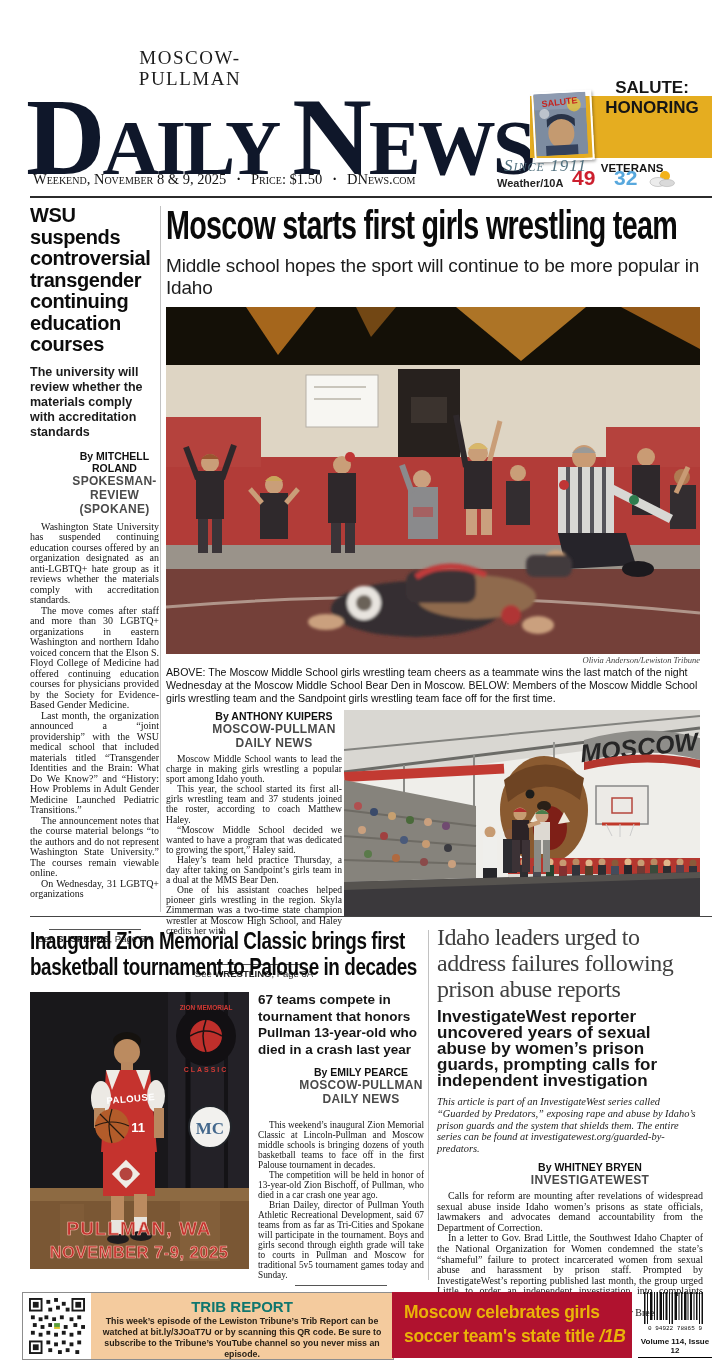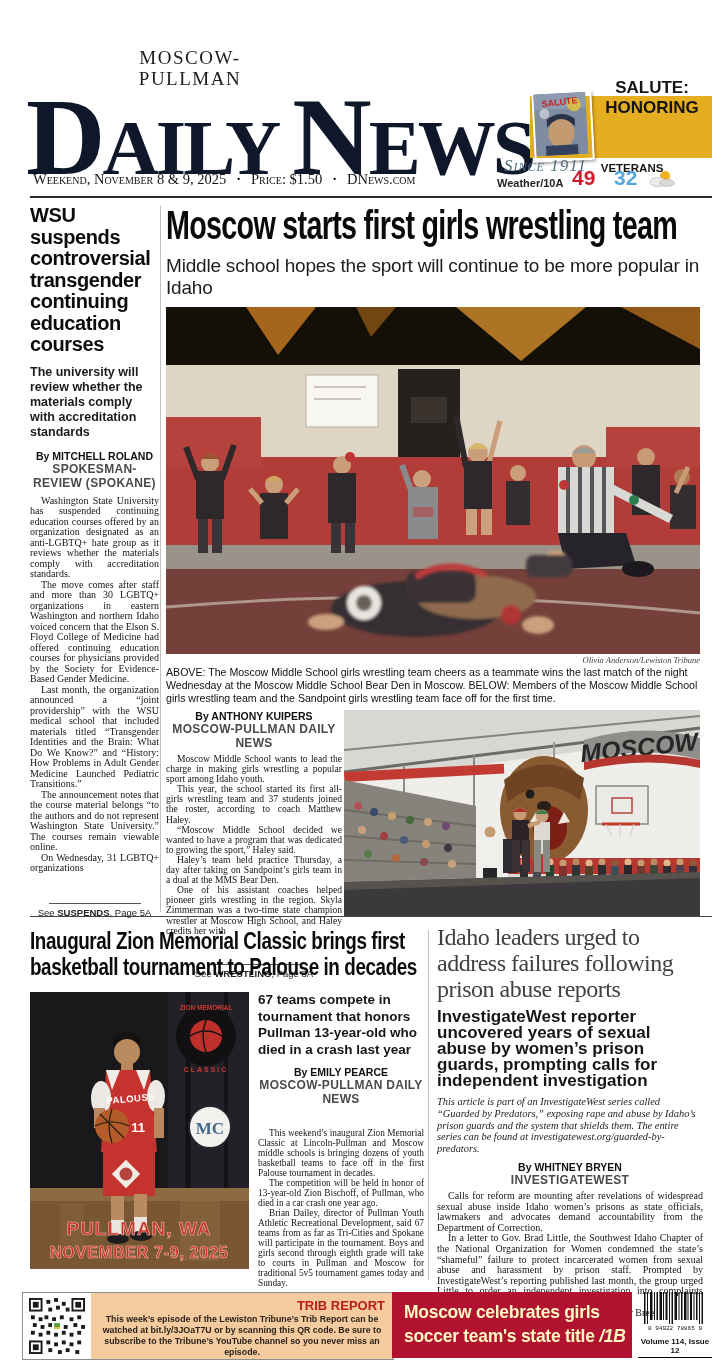--- a/index.html
+++ b/index.html
@@ -34,21 +34,21 @@
   #temp-hi{left:572px;top:166px;font-size:21px;font-weight:800;color:#cc1f2e;}
   #temp-lo{left:614px;top:166px;font-size:21px;font-weight:800;color:#58a8dd;}
   #weather-icon{left:648px;top:170px;}
   #mast-rule{left:30px;top:196px;width:682px;height:2px;background:#2b2b2b;}
 
   
   .hl-sans div{white-space:nowrap;}
   .jump{text-align:center;font-size:9.5px;color:#222;}
   .jump b{font-weight:800;}
   .jump .rule{width:92px;height:1px;background:#555;margin:0 auto 3px auto;}
-  .byline{text-align:center;}
+  .byline{text-align:center;margin-left:40px;}
   .byline .nm{font-size:10.5px;font-weight:800;color:#101010;}
   .byline .org{font-size:12px;font-weight:700;color:#4a4a4a;letter-spacing:.3px;}
   .bodytext{font-family:"Liberation Serif",serif;text-align:justify;color:#141414;overflow:hidden;}
   .bodytext p{margin:0;text-indent:11px;}
 
   
   #wsu{left:30px;top:205px;width:129px;}
   #wsu-h div{font-size:20px;font-weight:700;letter-spacing:-.4px;line-height:21.5px;color:#0c0c0c;}
   #wsu-standfirst{margin-top:9px;font-size:12.5px;font-weight:700;line-height:15px;color:#1b1b1b;}
   #wsu .byline{margin-top:10px;}
@@ -76,43 +76,43 @@
   
   #zion{left:30px;top:928px;width:398px;}
   #zion-h{height:56px;}
   #zion-h .inner{transform:scaleX(.82);transform-origin:0 0;width:486px;}
   #zion-h .inner div{font-size:23px;font-weight:700;letter-spacing:-.5px;line-height:26px;color:#0b0b0b;white-space:nowrap;}
   #zion-row{display:flex;margin-top:8px;}
   #photo3{width:219px;height:277px;display:block;}
   #zion-col{margin-left:9px;width:166px;}
   #zion-standfirst{font-size:13.5px;font-weight:700;line-height:16.5px;color:#161616;}
   #zion-col .byline{margin-top:8px;}
-  #zion-body{margin-top:22px;font-size:9.3px;line-height:10px;height:160px;}
+  #zion-body{margin-top:14px;font-size:9.3px;line-height:10px;height:160px;}
   #zion-col .jump{margin-top:5px;}
   #vdiv2{left:428px;top:930px;width:1px;height:350px;background:#c2c2c2;}
 
   
   #prison{left:437px;top:924px;width:266px;}
   #prison-h div{font-family:"Liberation Serif",serif;font-size:24px;line-height:26px;
                 letter-spacing:-.5px;color:#404040;white-space:nowrap;}
   #prison-standfirst{margin-top:7px;font-size:17px;font-weight:700;line-height:16px;color:#161616;}
   #prison-note{margin-top:7px;font-family:"Liberation Serif",serif;font-style:italic;
                font-size:10.4px;line-height:11.8px;color:#222;}
   #prison .byline{margin-top:6px;}
   #prison-body{margin-top:4px;font-size:10px;line-height:10.6px;height:134px;}
   #prison .jump{margin-top:4px;}
 
   
   #trib-box{left:22px;top:1292px;width:370px;height:66px;border:1px solid #8d8d8d;
             display:flex;background:#f4cb9e;}
   #qr-zone{width:68px;background:#fff;display:flex;align-items:center;justify-content:center;}
   #trib-txt{flex:1;padding:5px 8px 0 8px;text-align:center;}
-  #trib-title{font-size:13px;font-weight:800;color:#b91c1c;text-align:right;}
+  #trib-title{font-size:15px;font-weight:800;color:#0f766e;}
   #trib-body{font-size:8.8px;line-height:11px;font-weight:700;color:#2a2218;margin-top:1px;}
-  #promo-box{left:392px;top:1292px;width:240px;height:66px;background:#b0122f;color:#fef9c3;
+  #promo-box{left:392px;top:1292px;width:240px;height:66px;background:#b0122f;color:#eab308;
              padding:8px 0 0 12px;box-sizing:border-box;}
   #promo-box div{font-size:19px;font-weight:700;letter-spacing:-.3px;line-height:24px;white-space:nowrap;
                  transform:scaleX(.92);transform-origin:0 0;}
   #promo-box .ref{font-weight:800;font-style:italic;}
   #issue-zone{left:638px;top:1292px;width:74px;text-align:center;}
   #volume{font-size:8px;font-weight:700;border-bottom:1.5px solid #000;padding-bottom:2px;margin-top:1px;}
 </style>
 </head>
 <body>
 

